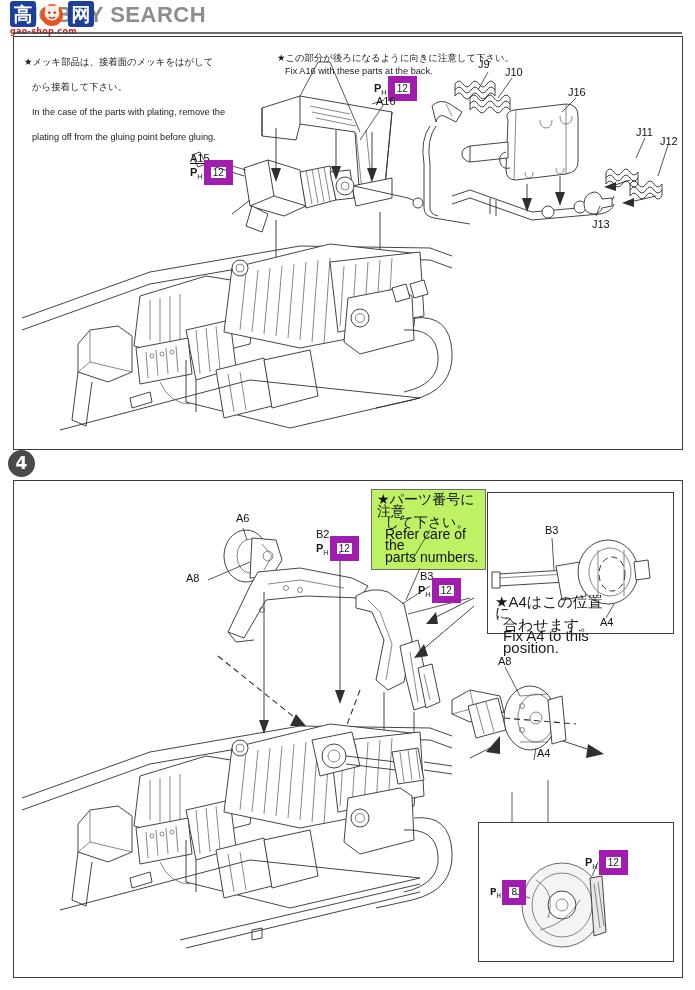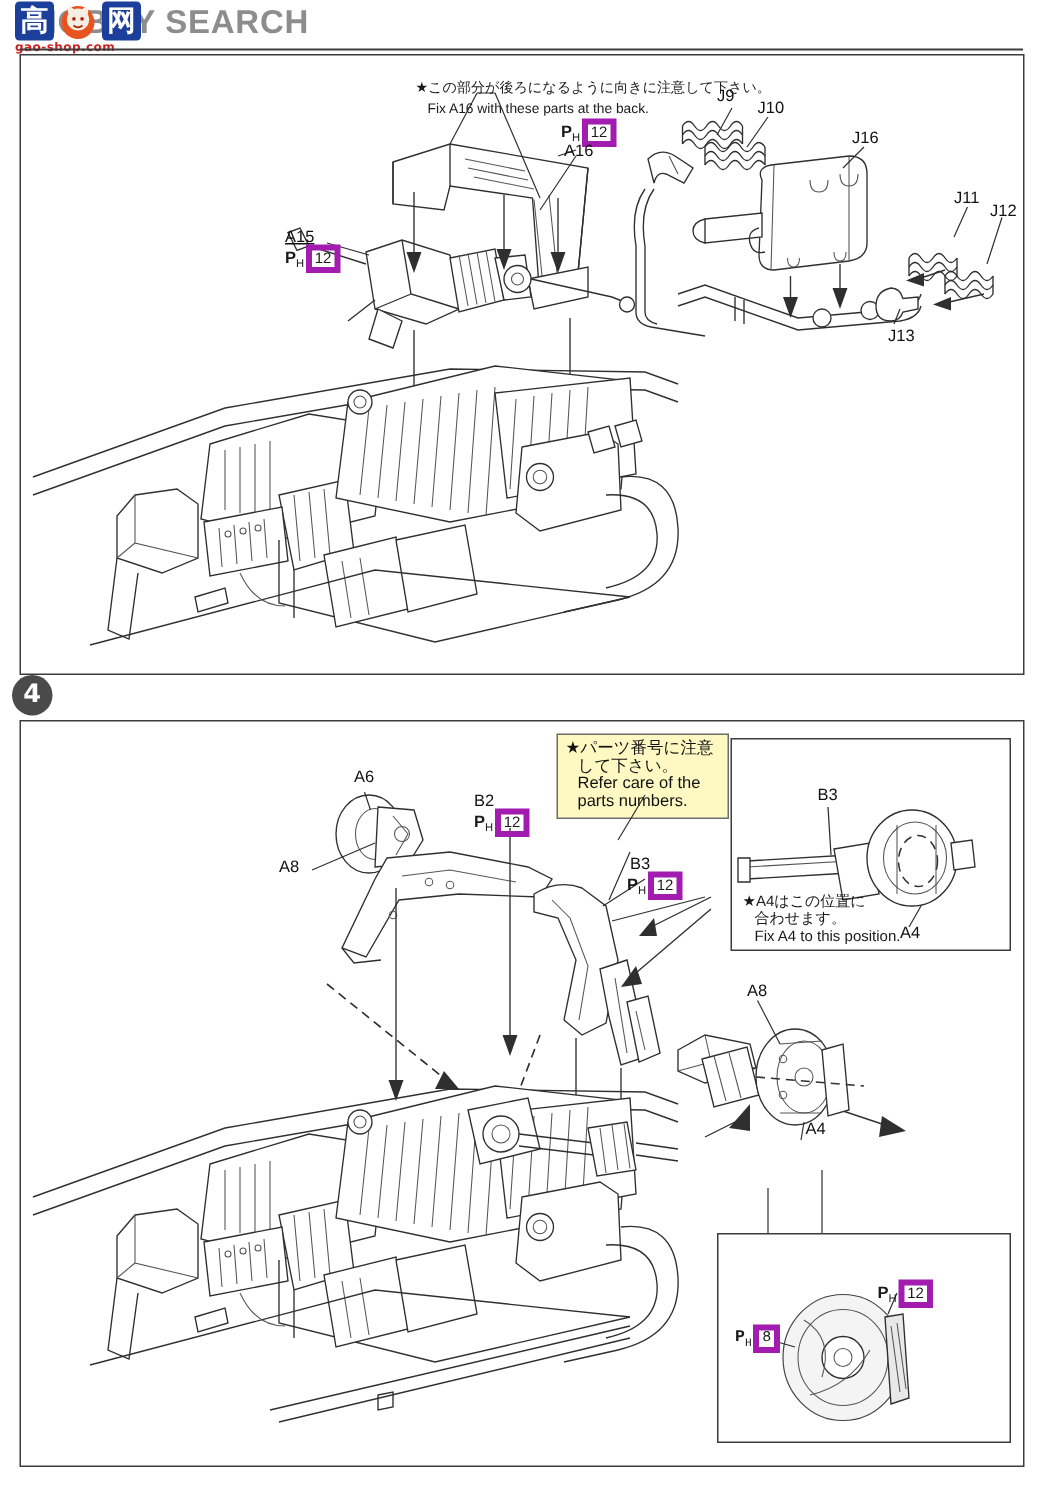--- a/index.html
+++ b/index.html
@@ -33,37 +33,37 @@
   
   .note{position:absolute;font-size:9.2px;line-height:12.4px;color:#1a1a1a;white-space:pre-line;}
   .note .jp{font-family:"DejaVu Sans",sans-serif;font-size:9.4px;}
   .note .en{font-family:"Liberation Sans",sans-serif;font-size:9.2px;}
   .indent{display:block;padding-left:8px;}
 
   #note-plating{left:24px;top:44px;width:250px;}
   #note-a16{left:277px;top:40px;width:240px;}
   #note-opposite{left:137px;top:486px;width:250px;}
 
-  .graybox{position:absolute;background:#fef9c3;border:1px solid #6d6d6d;color:#111;
-           font-size:11px;line-height:11.6px;padding:4px 5px 5px 5px;}
+  .graybox{position:absolute;background:#bef264;border:1px solid #6d6d6d;color:#111;
+           font-size:14px;line-height:11.6px;padding:4px 5px 5px 5px;}
   #box-partnum{left:371px;top:489px;width:103px;}
 
   .inset{position:absolute;border:1.4px solid #3c3c3c;background:#fff;}
   #inset-b3{left:487px;top:492px;width:185px;height:140px;}
   #inset-paint{left:478px;top:822px;width:194px;height:138px;}
 
-  .inset-cap{position:absolute;font-size:10px;line-height:11.4px;}
+  .inset-cap{position:absolute;font-size:15px;line-height:11.4px;}
   .label{position:absolute;font-size:11px;font-family:"Liberation Sans",sans-serif;color:#111;}
 
   
   .paint{position:absolute;font-size:10px;font-family:"Liberation Sans",sans-serif;
          white-space:nowrap;}
   .paint b{font-weight:bold;font-size:11px;}
   .paint .sub{font-size:7.5px;vertical-align:sub;}
-  .paint .num{border:4px solid #a21caf;padding:0 2px;margin-left:1px;font-size:10px;}
+  .paint .num{border:7px solid #a21caf;padding:0 2px;margin-left:1px;font-size:10px;}
 
   svg{position:absolute;left:0;top:0;overflow:visible;}
   .ln{fill:none;stroke:#2f2f2f;stroke-width:.9;}
   .ln2{fill:none;stroke:#555;stroke-width:.7;}
   .lead{fill:none;stroke:#2f2f2f;stroke-width:.8;}
   .dash{fill:none;stroke:#2f2f2f;stroke-width:1.1;stroke-dasharray:6 4;}
   .arrw{fill:#2f2f2f;}
   .fillgray{fill:#e8e8e8;stroke:#2f2f2f;stroke-width:.9;}
   .fillwhite{fill:#ffffff;stroke:#2f2f2f;stroke-width:.9;}
   .fillpale{fill:#f4f4f4;stroke:#444;stroke-width:.8;}
@@ -89,20 +89,26 @@
       </svg>
       <div class="url">gao-shop.com</div>
     </div>
     <svg width="695" height="34">
       <line x1="13" y1="33" x2="682" y2="33" stroke="#3c3c3c" stroke-width="1.4"></line>
     </svg>
   </div>
 
   <div class="panel" id="panel-top"></div>
 
+  <div class="note" id="note-plating">
+    <span class="jp">★メッキ部品は、接着面のメッキをはがして</span><br>
+    <span class="jp indent">から接着して下さい。</span>
+    <span class="en indent">In the case of the parts with plating, remove the</span>
+    <span class="en indent">plating off from the gluing point before gluing.</span>
+  </div>
 
   <div class="note" id="note-a16">
     <span class="jp">★この部分が後ろになるように向きに注意して下さい。</span>
     <span class="en indent">Fix A16 with these parts at the back.</span>
   </div>
 
   <svg width="695" height="990">
     <g>
       <path class="fillwhite" d="M262 108 L300 96 L392 112 L384 196 L360 200 L355 132 L300 124 L296 140 L262 136 Z"></path>
       <path class="ln" d="M262 108 L262 136 M300 96 L300 124 M392 112 L384 196"></path>

